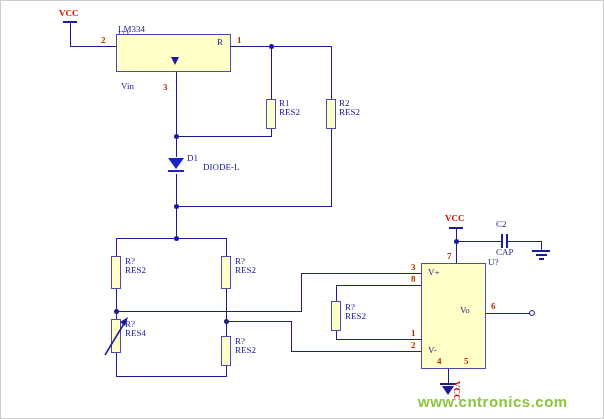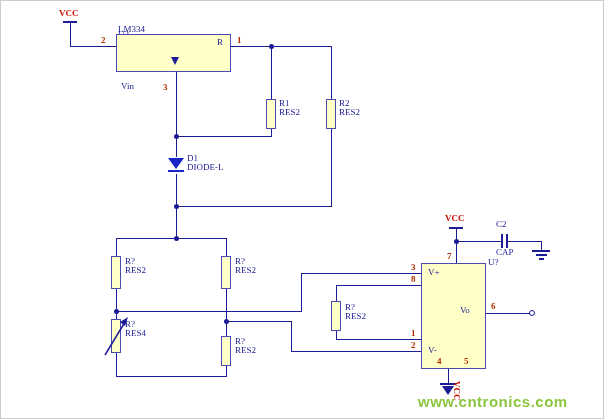--- a/index.html
+++ b/index.html
@@ -95,21 +95,21 @@
 
   <div class="comp" style="left:325px;top:98px;width:10px;height:30px;"></div>
   <span class="lbl" style="left:338px;top:98px;">R2</span>
   <span class="lbl" style="left:338px;top:107px;">RES2</span>
 
   <svg style="position:absolute;left:165px;top:156px;" width="20" height="18">
     <polygon points="2,1 18,1 10,12" fill="#1825c8"></polygon>
     <line x1="2" y1="14" x2="18" y2="14" stroke="#1825c8" stroke-width="2"></line>
   </svg>
   <span class="lbl" style="left:186px;top:153px;">D1</span>
-  <span class="lbl" style="left:186px;top:162px;">DIODE-L</span>
+  <span class="lbl" style="left:202px;top:162px;">DIODE-L</span>
 
   <div class="comp" style="left:110px;top:255px;width:10px;height:33px;"></div>
   <span class="lbl" style="left:124px;top:256px;">R?</span>
   <span class="lbl" style="left:124px;top:265px;">RES2</span>
 
   <div class="comp" style="left:220px;top:255px;width:10px;height:33px;"></div>
   <span class="lbl" style="left:234px;top:256px;">R?</span>
   <span class="lbl" style="left:234px;top:265px;">RES2</span>
 
   <div class="comp" style="left:110px;top:318px;width:10px;height:34px;"></div>

